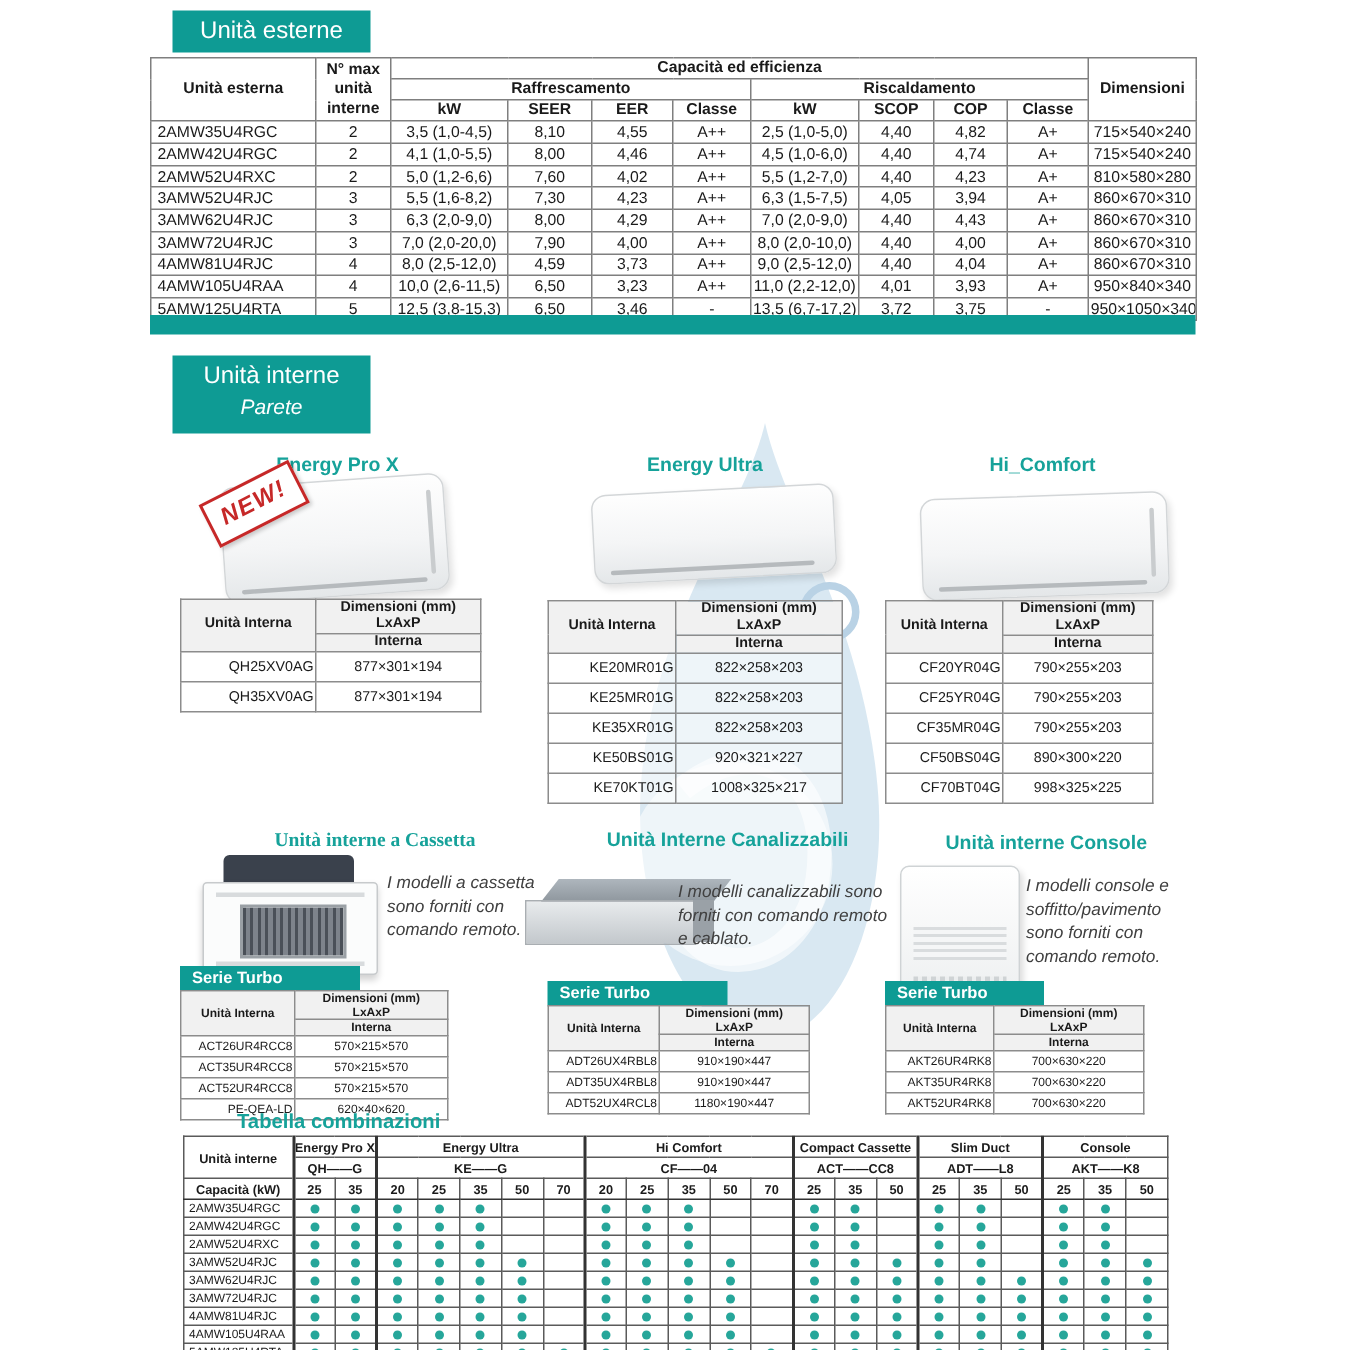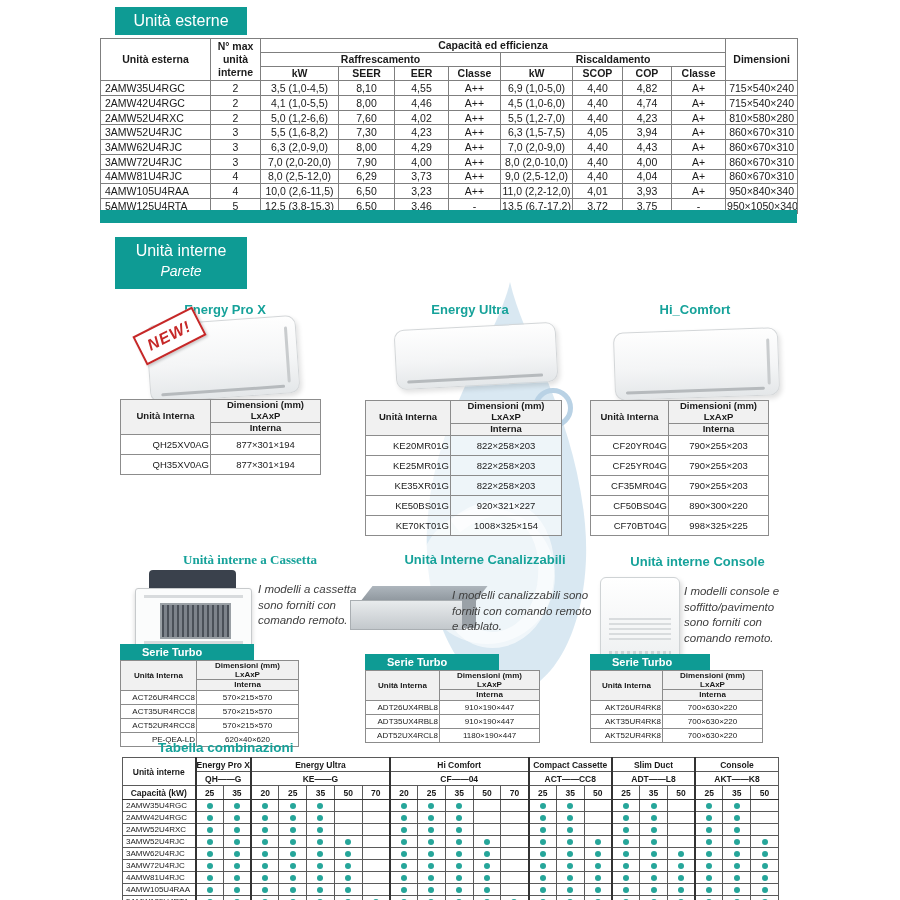--- a/index.html
+++ b/index.html
@@ -25,21 +25,21 @@
   .dimtbl th,.dimtbl td{border:1px solid #8c8c8c;text-align:center;padding:0 1px;overflow:hidden;}
   .dimtbl thead th{background:#f1f1f1;font-weight:bold;line-height:1.15;}
   .dimtbl tbody td{background:rgba(255,255,255,.55);}
   .dimtbl tbody td.model{text-align:right;padding-left:4px;white-space:nowrap;}
   .fs9 th,.fs9 td{font-size:9.5px;}
   .fs8 th,.fs8 td{font-size:8px;}
   .fs9 tbody td{height:19px;}
   .fs8 tbody td{height:13px;}
   .holder{z-index:2;position:absolute;}
   
-  .sbanner{background:#0e9b94;color:#fff;font-weight:bold;font-size:11px;line-height:16px;padding-left:22px;z-index:2;}
+  .sbanner{background:#0e9b94;color:#fff;font-weight:bold;font-size:11px;line-height:16px;padding-left:8px;z-index:2;}
   .stitle{font-size:13px;font-weight:bold;color:#16a29a;text-align:center;z-index:2;}
   .sdesc{font-size:11.5px;font-style:italic;color:#404040;line-height:1.35;z-index:2;}
   
   #combo-title{left:122px;top:740px;font-size:13.5px;font-weight:bold;color:#16a29a;z-index:2;margin-left:36px;}
   #combo{left:122px;top:757px;width:656px;z-index:2;}
   #combo th,#combo td{border:1px solid #5a5a5a;font-size:8.5px;text-align:center;padding:0;overflow:hidden;background:#fff;}
   #combo thead th{font-weight:bold;height:13px;white-space:nowrap;}
   #combo tbody td{height:11px;}
   #combo tbody td.model{text-align:left;padding-left:3px;font-size:8px;white-space:nowrap;}
   #combo .gstart{border-left:2px solid #333;}
@@ -117,21 +117,21 @@
         </tr>
       </thead>
       <tbody>
         <tr>
           <td class="model">2AMW35U4RGC</td>
           <td>2</td>
           <td>3,5 (1,0-4,5)</td>
           <td>8,10</td>
           <td>4,55</td>
           <td>A++</td>
-          <td>6,9 (1,0-5,0)</td>
+          <td>2,5 (1,0-5,0)</td>
           <td>4,40</td>
           <td>4,82</td>
           <td>A+</td>
           <td>715×540×240</td>
         </tr>
         <tr>
           <td class="model">2AMW42U4RGC</td>
           <td>2</td>
           <td>4,1 (1,0-5,5)</td>
           <td>8,00</td>
@@ -192,21 +192,21 @@
           <td>8,0 (2,0-10,0)</td>
           <td>4,40</td>
           <td>4,00</td>
           <td>A+</td>
           <td>860×670×310</td>
         </tr>
         <tr>
           <td class="model">4AMW81U4RJC</td>
           <td>4</td>
           <td>8,0 (2,5-12,0)</td>
-          <td>6,29</td>
+          <td>4,59</td>
           <td>3,73</td>
           <td>A++</td>
           <td>9,0 (2,5-12,0)</td>
           <td>4,40</td>
           <td>4,04</td>
           <td>A+</td>
           <td>860×670×310</td>
         </tr>
         <tr>
           <td class="model">4AMW105U4RAA</td>
@@ -321,21 +321,21 @@
         <tr>
           <td class="model">KE35XR01G</td>
           <td>822×258×203</td>
         </tr>
         <tr>
           <td class="model">KE50BS01G</td>
           <td>920×321×227</td>
         </tr>
         <tr>
           <td class="model">KE70KT01G</td>
-          <td>1008×325×154</td>
+          <td>1008×325×217</td>
         </tr>
       </tbody>
     </table>
   </div>
 <div id="ptable2" class="holder dimtbl fs9" style="left:590px;top:400px;width:178px;">
     <table>
       <colgroup>
         <col style="width: 78px;">
         <col style="width: 100px;">
       </colgroup>

